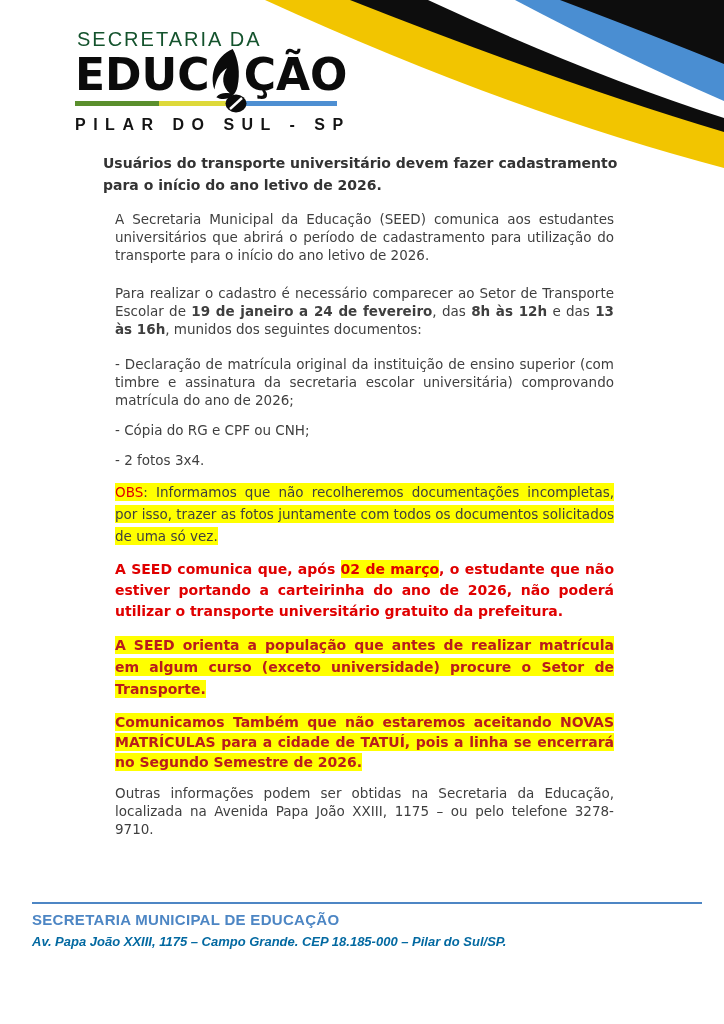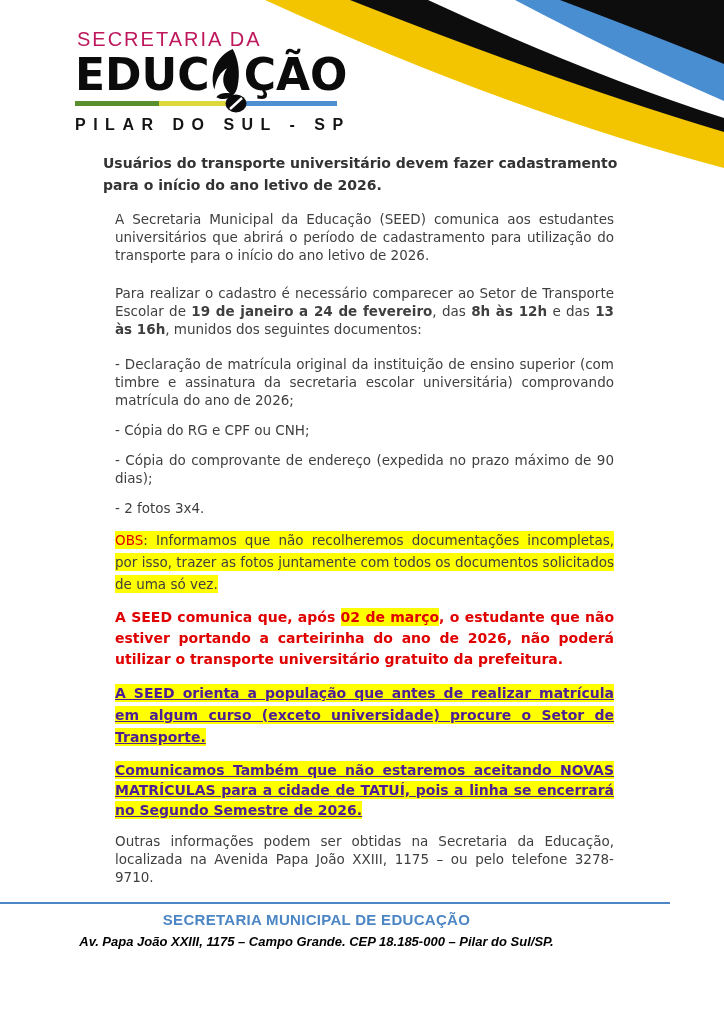--- a/index.html
+++ b/index.html
@@ -10,21 +10,21 @@
     font-family:"DejaVu Sans", sans-serif; color:#3f3f3f;
   }
 
   
   .swoosh { position:absolute; top:0; left:0; width:724px; height:200px; display:block; }
 
   
   .logo { position:absolute; top:28px; left:75px; }
   .logo-line1 {
     font-family:"Liberation Sans", sans-serif;
-    font-size:20px; color:#be185d; letter-spacing:2px; margin-left:2px;
+    font-size:20px; color:#14532d; letter-spacing:2px; margin-left:2px;
   }
   .logo-word {
     position:relative; font-size:44px; font-weight:bold; color:#0b0b0b;
     line-height:1.08; letter-spacing:0px; white-space:nowrap;
   }
   .logo-word .mid { position:relative; color:transparent; }
   .logo-word .mid svg { position:absolute; left:-5px; top:-1px; width:40px; height:54px; }
   .logo-bar { position:relative; display:flex; width:262px; height:5px; margin-top:2px; }
   .seg { height:100%; }
   .seg.green  { width:32%; background:#5a8f2d; }
@@ -56,34 +56,35 @@
   .p-obs      { line-height:22px; margin-bottom:7px  !important; }
   .p-deadline { line-height:21px; margin-bottom:10px !important; }
   .p-guidance { line-height:22px; margin-bottom:4px  !important; }
   .p-tatui    { line-height:20px; margin-bottom:8px  !important; }
   .p-decree   { margin-bottom:19px !important; }
 
   mark.hl { background:#ffff00; color:inherit; padding:1px 0; }
   .bold { font-weight:bold; }
   .p-deadline { font-weight:bold; color:#e00000; font-size:14px; }
   .p-deadline mark.hl { color:#e00000; }
-  .p-guidance, .p-tatui { font-weight:bold; font-size:14px; color:#4c1d95;text-decoration:underline; }
+  .p-guidance, .p-tatui { font-weight:bold; font-size:14px; color:#b91c1c; }
   .p-obs .obs-label { font-weight:normal; color:#e00000; }
 
   
   .footer {
-    position:absolute; left:0; top:896px; width:633px; text-align:center;
+    position:absolute; left:0; top:896px; width:633px; text-align:left;
     font-family:"Liberation Sans", sans-serif;
+    padding-left:32px;
   }
   .footer-rule { width:670px; height:2px; background:#4d86c4; margin:6px auto 7px auto; }
   .footer-title {
     color:#4d86c4; font-weight:bold; font-size:15px; letter-spacing:0.3px;
   }
   .footer-address, .footer-contact {
-    color:#000000; font-weight:bold; font-style:italic; font-size:13px; line-height:19px;
+    color:#0369a1; font-weight:bold; font-style:italic; font-size:13px; line-height:19px;
   }
   .footer-address { margin-top:4px; }
 </style>
 </head>
 <body>
 
 <div class="page">
 
   <svg class="swoosh" viewBox="0 0 724 200" preserveAspectRatio="none" aria-hidden="true">
     <path d="M265,0 Q510,112 724,168 L724,0 Z" fill="#f2c500"></path>
@@ -115,21 +116,20 @@
   <main class="content">
 
     <h1 class="title">Usuários do transporte universitário devem fazer cadastramento para o início do ano letivo de 2026.</h1>
 
     <p class="p-intro">A Secretaria Municipal da Educação (SEED) comunica aos estudantes universitários que abrirá o período de cadastramento para utilização do transporte para o início do ano letivo de 2026.</p>
 
     <p class="p-schedule"><span>Para realizar o cadastro é necessário comparecer ao Setor de Transporte Escolar de </span><span class="bold">19 de janeiro a 24 de fevereiro</span><span>, das </span><span class="bold">8h às 12h</span><span> e das </span><span class="bold">13 às 16h</span><span>, munidos dos seguintes documentos:</span></p>
 
     <p class="req0">- Declaração de matrícula original da instituição de ensino superior (com timbre e assinatura da secretaria escolar universitária) comprovando matrícula do ano de 2026;</p>
     <p class="req1">- Cópia do RG e CPF ou CNH;</p>
-    <p class="req2">- Cópia do comprovante de endereço (expedida no prazo máximo de 90 dias);</p>
     <p class="req3">- 2 fotos 3x4.</p>
 
     <p class="p-obs"><mark class="hl"><span class="obs-label">OBS</span><span>: Informamos que não recolheremos documentações incompletas, por isso, trazer as fotos juntamente com todos os documentos solicitados de uma só vez.</span></mark></p>
 
     <p class="p-deadline"><span>A SEED comunica que, após </span><mark class="hl">02 de março</mark><span>, o estudante que não estiver portando a carteirinha do ano de 2026, não poderá utilizar o transporte universitário gratuito da prefeitura.</span></p>
 
     <p class="p-guidance"><mark class="hl">A SEED orienta a população que antes de realizar matrícula em algum curso (exceto universidade) procure o Setor de Transporte.</mark></p>
 
     <p class="p-tatui"><mark class="hl">Comunicamos Também que não estaremos aceitando NOVAS MATRÍCULAS para a cidade de TATUÍ, pois a linha se encerrará no Segundo Semestre de 2026.</mark></p>
 

